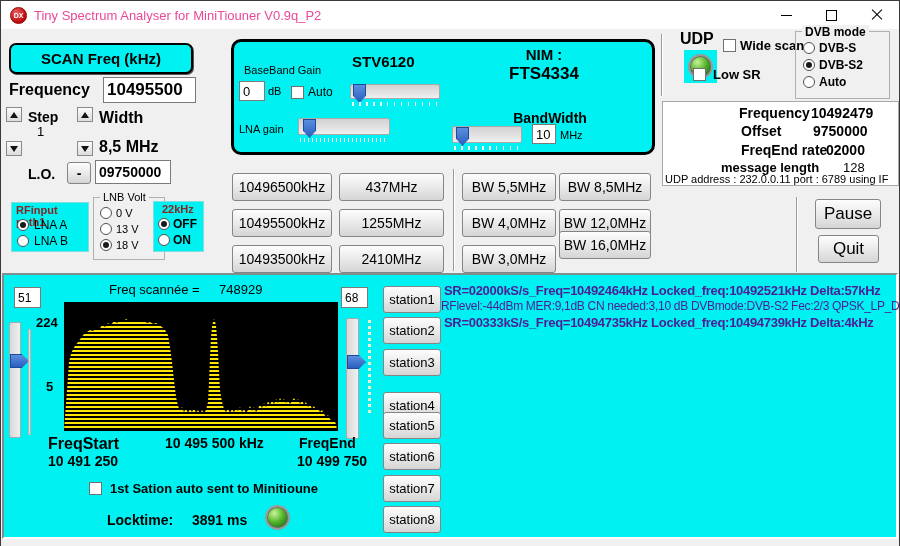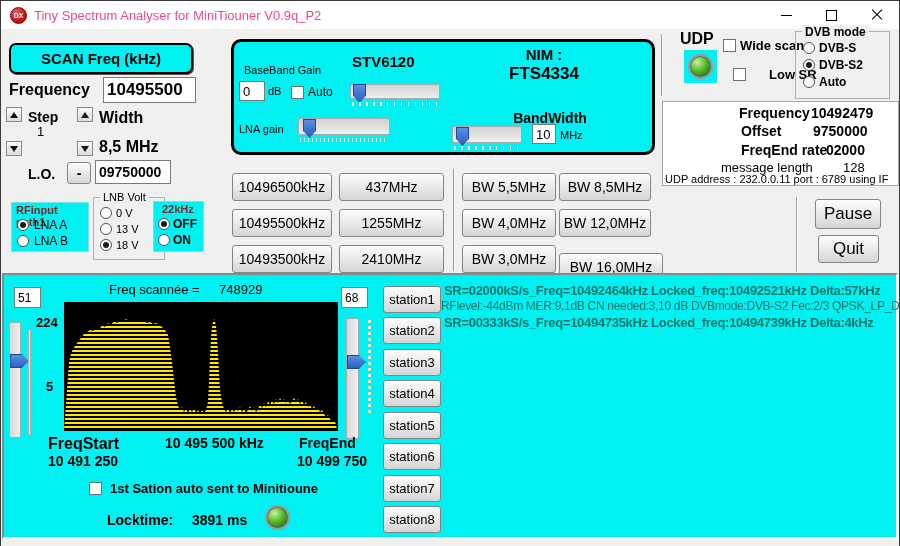--- a/index.html
+++ b/index.html
@@ -38,21 +38,21 @@
     clip-path:polygon(0 0,100% 0,100% 62%,50% 100%,0 62%);}
   .vtrack{background:linear-gradient(90deg,#d8d8d8,#f0f0f0);border:1px solid #aaa;border-radius:2px;}
   .vthumb{position:absolute;width:17px;height:12px;background:linear-gradient(#5b8fde,#2a5fc0);border:1px solid #1c4a9c;
     clip-path:polygon(0 0,62% 0,100% 50%,62% 100%,0 100%);}
   .hticks{height:4px;background:repeating-linear-gradient(to right,rgba(255,255,255,.95) 0 1.5px,transparent 1.5px 7px);}
   .hticks.dense{background:repeating-linear-gradient(to right,rgba(255,255,255,.95) 0 1.5px,transparent 1.5px 4px);}
   .led{border-radius:50%;background:radial-gradient(circle at 35% 30%,#c8f598,#52b42a 45%,#1e7d12 78%,#0d4f08);
     border:2px solid #9a9a9a;box-shadow:0 0 0 1px #666 inset;}
   .etchv{border-left:1px solid #9a9a9a;border-right:1px solid #fff;width:2px;}
   .sunken{border-top:2px solid #7f8f8f;border-left:2px solid #7f8f8f;border-bottom:2px solid #fff;border-right:2px solid #fff;}
-  .statline{white-space:nowrap;color:#0f766e;letter-spacing:-0.3px;}
+  .statline{white-space:nowrap;color:#4c1d95;letter-spacing:-0.3px;}
   .statline.b{font-weight:bold;font-size:13px;}
   .statline.n{font-size:12px;}
   .stationbtn{position:absolute;left:379px;width:56px;height:25px;font-size:13px;}
   .scanbtn{border:2px solid #000;border-radius:7px;font-weight:bold;font-size:15px;display:flex;align-items:center;justify-content:center;
     box-shadow:1px 1px 0 #555;}
   .darkred{color:#8b2323;font-weight:bold;}
 </style>
 </head>
 <body>
 
@@ -182,34 +182,34 @@
     <div class="a btn3d" style="left:338px;top:180px;width:105px;height:28px;">1255MHz</div>
     <div class="a btn3d" style="left:338px;top:216px;width:105px;height:28px;">2410MHz</div>
 
     <div class="a etchv" style="left:452px;top:140px;height:102px;"></div>
 
     <div class="a btn3d" style="left:461px;top:144px;width:94px;height:28px;">BW 5,5MHz</div>
     <div class="a btn3d" style="left:461px;top:180px;width:94px;height:28px;">BW 4,0MHz</div>
     <div class="a btn3d" style="left:461px;top:216px;width:94px;height:28px;">BW 3,0MHz</div>
     <div class="a btn3d" style="left:558px;top:144px;width:92px;height:28px;">BW 8,5MHz</div>
     <div class="a btn3d" style="left:558px;top:180px;width:92px;height:28px;">BW 12,0MHz</div>
-    <div class="a btn3d" style="left:558px;top:224px;width:104px;height:28px;">BW 16,0MHz</div>
+    <div class="a btn3d" style="left:558px;top:202px;width:92px;height:28px;">BW 16,0MHz</div>
 
     <div class="a etchv" style="left:660px;top:5px;height:62px;"></div>
     <div class="a etchv" style="left:795px;top:168px;height:75px;"></div>
 
     <span class="a lbl" style="left:679px;top:1px;font-size:16px;font-weight:bold;">UDP</span>
     <div class="a cyan" style="left:683px;top:21px;width:33px;height:33px;">
       <span class="a led" style="left:4px;top:4px;width:25px;height:25px;"></span>
     </div>
     <div class="a row" style="left:722px;top:9px;gap:4px;">
       <span class="chk"></span>
       <span class="lbl" style="font-size:13px;font-weight:bold;">Wide scan</span>
     </div>
-    <div class="a row" style="left:732px;top:38px;gap:23px;text-align:right;">
+    <div class="a row" style="left:692px;top:38px;gap:7px;text-align:right;">
       <span class="chk"></span>
       <span class="lbl" style="font-size:13px;font-weight:bold;">Low SR</span>
     </div>
 
     <div class="a groupbox" style="left:794px;top:2px;width:95px;height:68px;">
       <span class="legend lbl" style="background:#f0f0f0;font-weight:bold;font-size:12px;">DVB mode</span>
       <div class="a row" style="left:7px;top:9px;gap:4px;">
         <span class="radio"></span>
         <span class="lbl" style="font-size:12px;font-weight:bold;">DVB-S</span>
       </div>
@@ -223,21 +223,21 @@
       </div>
     </div>
 
     <div class="a" style="left:661px;top:72px;width:237px;height:85px;background:#fff;border:1px solid #a8a8a8;">
       <span class="a lbl" style="left:76px;top:3px;font-size:14px;font-weight:bold;">Frequency</span>
       <span class="a lbl" style="left:148px;top:3px;font-size:14px;font-weight:bold;">10492479</span>
       <span class="a lbl" style="left:78px;top:21px;font-size:14px;font-weight:bold;">Offset</span>
       <span class="a lbl" style="left:150px;top:21px;font-size:14px;font-weight:bold;">9750000</span>
       <span class="a lbl" style="left:78px;top:40px;font-size:14px;font-weight:bold;">FreqEnd rate</span>
       <span class="a lbl" style="left:163px;top:40px;font-size:14px;font-weight:bold;">02000</span>
-      <span class="a lbl" style="left:58px;top:58px;font-size:13px;font-weight:normal;">message length</span>
+      <span class="a lbl" style="left:58px;top:58px;font-size:13px;font-weight:bold;">message length</span>
       <span class="a lbl" style="left:180px;top:58px;font-size:13px;">128</span>
       <span class="a lbl" style="left:2px;top:71px;font-size:11px;">UDP address : 232.0.0.11 port : 6789 using IF</span>
     </div>
 
     <div class="a btn3d" style="left:814px;top:170px;width:66px;height:30px;font-size:17px;">Pause</div>
     <div class="a btn3d" style="left:817px;top:206px;width:61px;height:28px;font-size:17px;">Quit</div>
 
     <div class="a cyan sunken" style="left:1px;top:244px;width:896px;height:266px;">
 
       <span class="a lbl" style="left:105px;top:7px;font-size:13px;">Freq scannée =</span>
@@ -277,21 +277,21 @@
         <span class="lbl" style="font-size:13px;font-weight:bold;">1st Sation auto sent to Minitioune</span>
       </div>
 
       <span class="a lbl" style="left:103px;top:237px;font-size:14px;font-weight:bold;">Locktime:</span>
       <span class="a lbl" style="left:188px;top:237px;font-size:14px;font-weight:bold;">3891 ms</span>
       <span class="a led" style="left:261px;top:230px;width:25px;height:25px;"></span>
 
       <div class="btn3d stationbtn" style="top:11px;">station1</div>
       <div class="btn3d stationbtn" style="top:42px;">station2</div>
       <div class="btn3d stationbtn" style="top:74px;">station3</div>
-      <div class="btn3d stationbtn" style="top:105px;">station4</div>
+      <div class="btn3d stationbtn" style="top:117px;">station4</div>
       <div class="btn3d stationbtn" style="top:137px;">station5</div>
       <div class="btn3d stationbtn" style="top:168px;">station6</div>
       <div class="btn3d stationbtn" style="top:200px;">station7</div>
       <div class="btn3d stationbtn" style="top:231px;">station8</div>
 
       <span class="a statline b" style="left:440px;top:8px;">SR=02000kS/s_Freq=10492464kHz Locked_freq:10492521kHz Delta:57kHz</span>
       <span class="a statline n" style="left:437px;top:24px;">RFlevel:-44dBm MER:9,1dB CN needed:3,10 dB DVBmode:DVB-S2 Fec:2/3 QPSK_LP_D6</span>
       <span class="a statline b" style="left:440px;top:40px;">SR=00333kS/s_Freq=10494735kHz Locked_freq:10494739kHz Delta:4kHz</span>
     </div>
 

